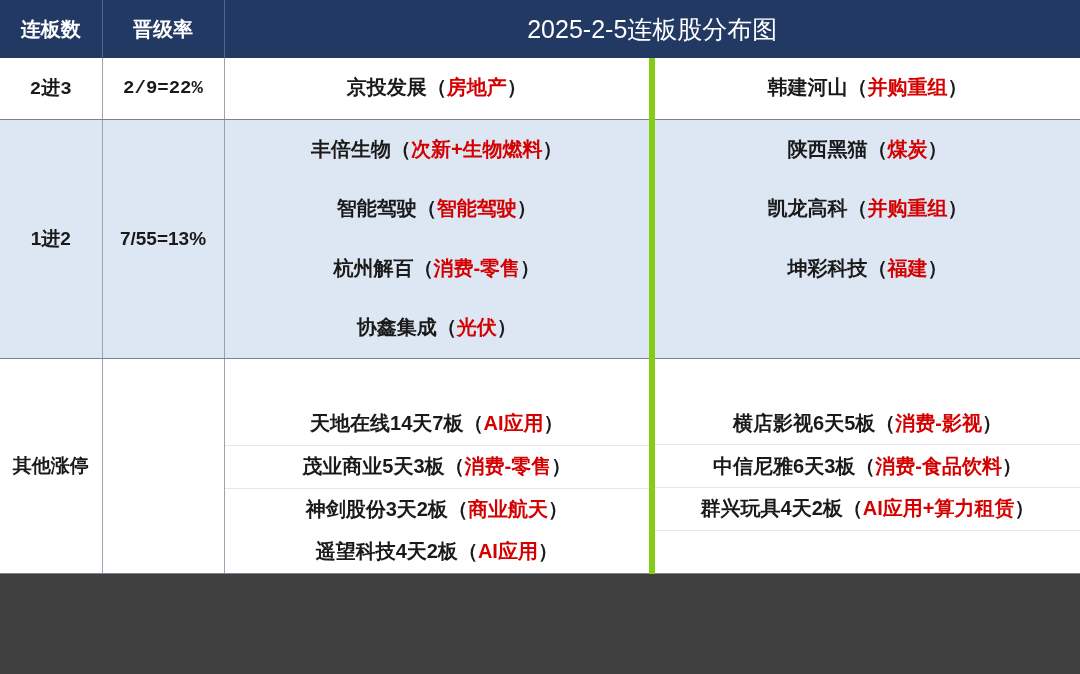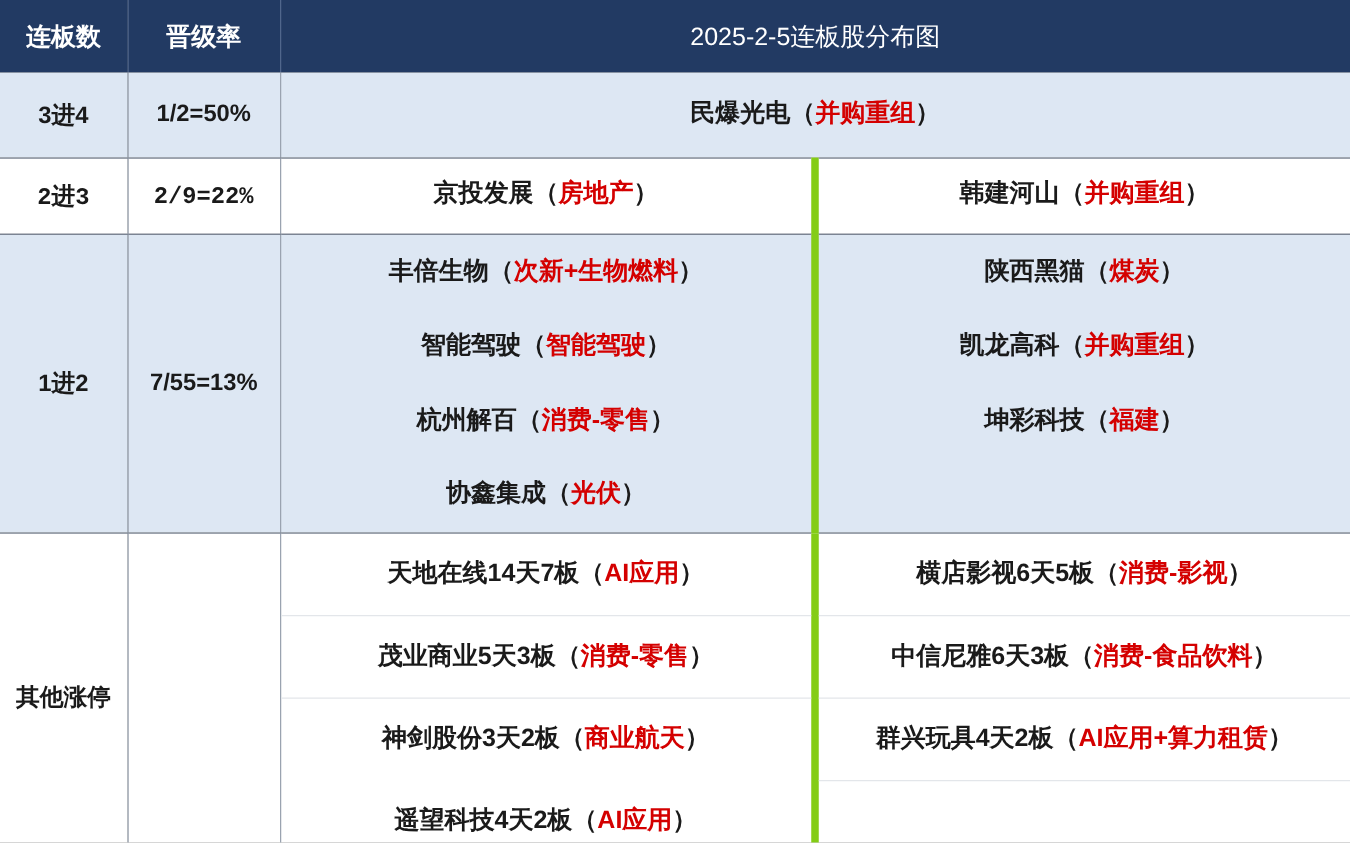--- a/index.html
+++ b/index.html
@@ -44,21 +44,21 @@
   .c4{width:428px;}
 
   
   .hdr{
     background:#223a63;color:#ffffff;height:58px;
     font-size:20px;font-weight:bold;text-align:center;
     border-right:1px solid #50668c;
   }
   .hdr-title{
     background:#223a63;color:#ffffff;height:58px;
-    font-size:20px;font-weight:normal;text-align:center;
+    font-size:25px;font-weight:normal;text-align:center;
   }
 
   
   .lbl{
     text-align:center;font-size:19px;font-weight:bold;color:#1a1a1a;
     border-right:1px solid #9aa3b0;
     border-bottom:1px solid #7b8493;
   }
   .lbl.blue{background:#dde7f3;}
   .lbl.white{background:#ffffff;}
@@ -79,21 +79,21 @@
 
   
   .r-3j4{height:68px;}
   .r-2j3{height:61px;font-family:Liberation Mono, monospace;}
 
   
   .stack{display:flex;flex-direction:column;justify-content:space-around;height:238px;}
   .stack .entry{padding:4px 16px;}
 
   
-  .sub{display:flex;flex-direction:column;height:263px;}
+  .sub{display:flex;flex-direction:column;height:170px;margin-top:44px;}
   .sub .srow{
     flex:1;display:flex;align-items:center;justify-content:center;
     border-bottom:1px solid #e3e6ea;
   }
   .sub .srow.nosep{border-bottom:none;}
   .sub .srow.blank{border-bottom:none;}
 </style>
 </head>
 <body>
 
@@ -112,29 +112,20 @@
         <col class="c4">
     </colgroup>
 
     <tbody>
         <tr>
       <th class="hdr">连板数</th>
       <th class="hdr">晋级率</th>
       <th class="hdr-title" colspan="2">2025-2-5连板股分布图</th>
     </tr>
 
-    <tr class="r-3j4">
-      <td class="lbl blue">3进4</td>
-      <td class="lbl blue">1/2=50%</td>
-      <td class="cell blue lastcol" colspan="2">
-        <div class="entry">
-          <span>民爆光电</span><span>（</span><span class="red">并购重组</span><span>）</span>
-        </div>
-      </td>
-    </tr>
 
     <tr class="r-2j3">
       <td class="lbl white">2进3</td>
       <td class="lbl white">2/9=22%</td>
       <td class="cell white">
         <div class="entry">
           <span>京投发展</span><span>（</span><span class="red">房地产</span><span>）</span>
         </div>
       </td>
       <td class="cell white lastcol">

